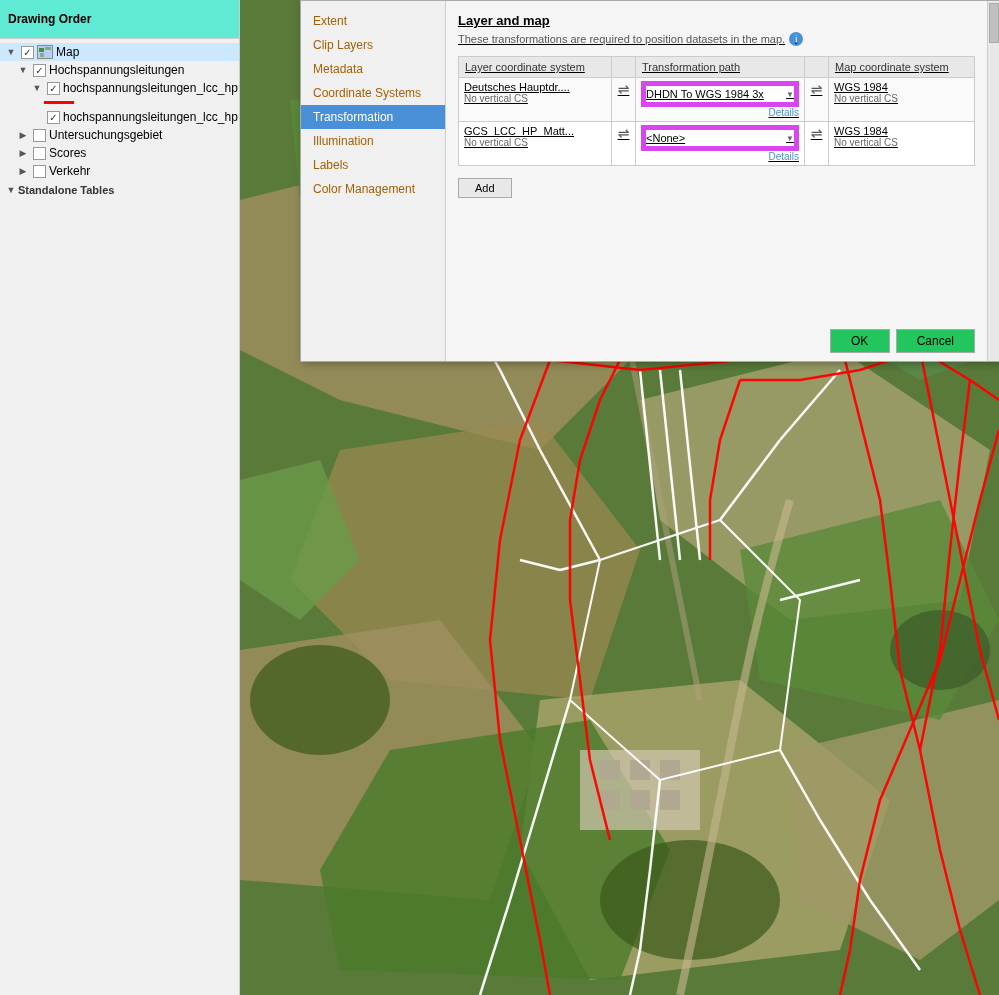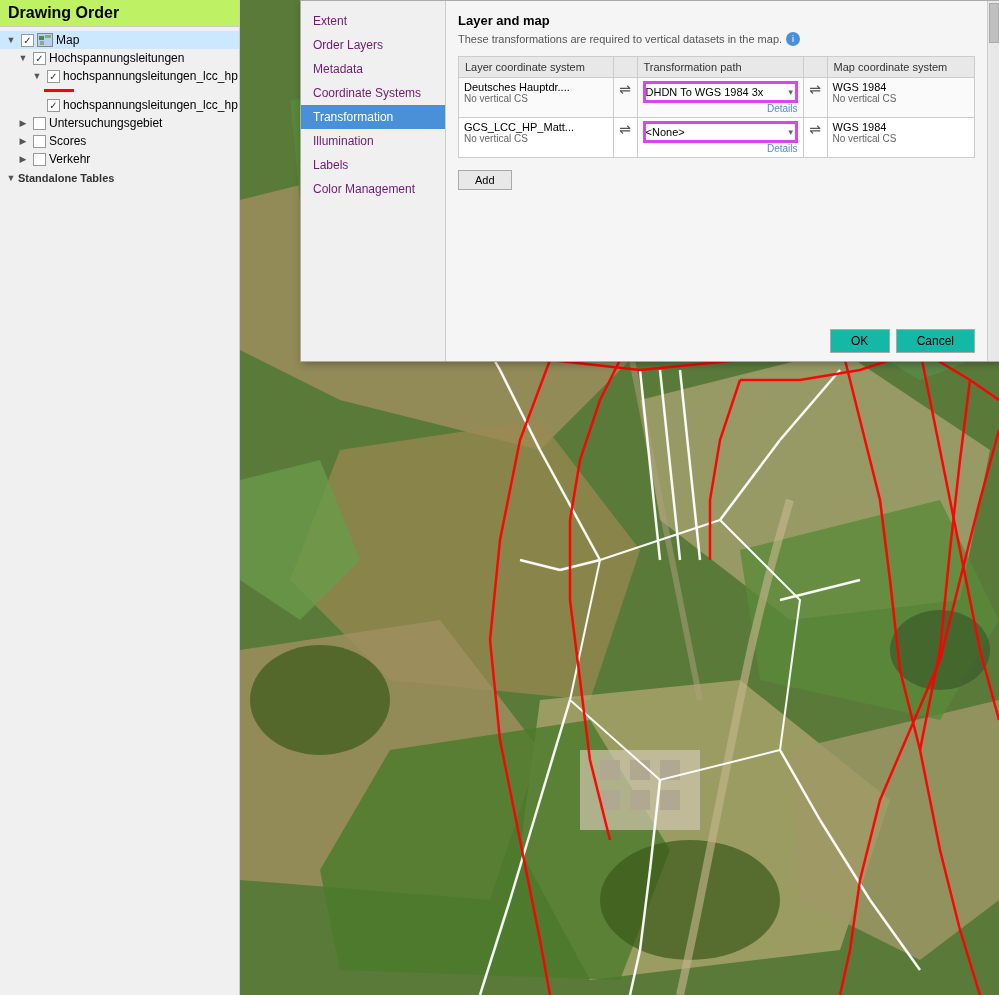--- a/index.html
+++ b/index.html
@@ -9,24 +9,24 @@
     .left-panel {
       width: 240px;
       height: 100%;
       background: #f0f0f0;
       border-right: 1px solid #ccc;
       display: flex;
       flex-direction: column;
       flex-shrink: 0;
     }
     .panel-title {
-      background: #bef264;
-      padding: 4px 8px;
+      background: #5eead4;
+      padding: 12px 8px;
       font-weight: bold;
-      font-size: 16px;
+      font-size: 12px;
       border-bottom: 1px solid #ccc;
     }
     .tree-container {
       flex: 1;
       overflow-y: auto;
       padding: 4px 0;
     }
     .tree-item {
       display: flex;
       align-items: center;
@@ -126,21 +126,21 @@
       width: 145px;
       background: #f0f0f0;
       border-right: 1px solid #ccc;
       padding: 8px 0;
       flex-shrink: 0;
     }
     .dialog-nav-item {
       padding: 5px 12px;
       cursor: pointer;
       font-size: 12px;
-      color: #701a75;
+      color: #a16207;
     }
     .dialog-nav-item.active {
       background: #4a90d9;
       color: white;
     }
 
     
     .dialog-content {
       flex: 1;
       padding: 12px;
@@ -205,21 +205,21 @@
       font-size: 14px;
       color: #555;
       width: 24px;
       padding: 2px;
     }
     .dropdown-cell {
       display: flex;
       flex-direction: column;
     }
     .mini-select {
-      border: 3px solid #d946ef;
+      border: 5px solid #d946ef;
       background: white;
       padding: 2px 0;
       font-size: 11px;
       width: 100%;
       display: flex;
       align-items: center;
       justify-content: space-between;
     }
     .mini-select-arrow {
       font-size: 8px;
@@ -259,21 +259,21 @@
     
     .dialog-buttons {
       position: absolute;
       bottom: 8px;
       right: 12px;
       display: flex;
       gap: 6px;
     }
     .dialog-btn {
       border: 1px solid #aaa;
-      background: #14b8a6;
+      background: #22c55e;
       padding: 4px 20px;
       font-size: 12px;
       cursor: pointer;
       min-width: 60px;
     }
 
     
     .dialog-scrollbar {
       width: 12px;
       background: #e8e8e8;
@@ -475,34 +475,34 @@
         <polyline points="650,250 720,210 759,200"></polyline>
         <polyline points="550,180 600,120 650,80 710,50 759,40"></polyline>
       </g>
     </svg>
   </div>
 
   <div class="dialog">
 
     <div class="dialog-nav">
       <div class="dialog-nav-item">Extent</div>
-      <div class="dialog-nav-item">Order Layers</div>
+      <div class="dialog-nav-item">Clip Layers</div>
       <div class="dialog-nav-item">Metadata</div>
       <div class="dialog-nav-item">Coordinate Systems</div>
       <div class="dialog-nav-item active">Transformation</div>
       <div class="dialog-nav-item">Illumination</div>
       <div class="dialog-nav-item">Labels</div>
       <div class="dialog-nav-item">Color Management</div>
     </div>
 
-    <div style="flex:1; display:flex; flex-direction:column; position:relative; min-height:360px;">
+    <div style="flex:1; display:flex; flex-direction:column; position:relative; min-height:360px;text-decoration:underline;">
       <div class="dialog-content">
         <div class="dialog-section-title">Layer and map</div>
         <div class="dialog-subtitle">
-          <span>These transformations are required to vertical datasets in the map.</span>
+          <span>These transformations are required to position datasets in the map.</span>
           <span class="info-icon">i</span>
         </div>
 
         <table class="transform-table">
           <thead>
             <tr>
               <th>Layer coordinate system</th>
               <th style="width:24px;"></th>
               <th>Transformation path</th>
               <th style="width:24px;"></th>

